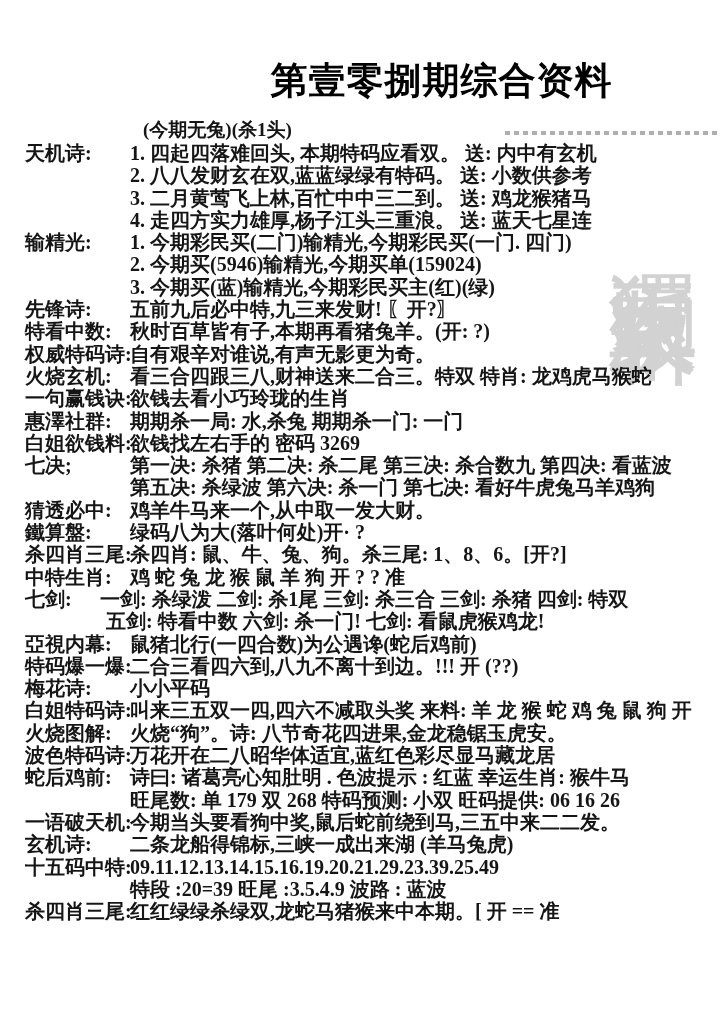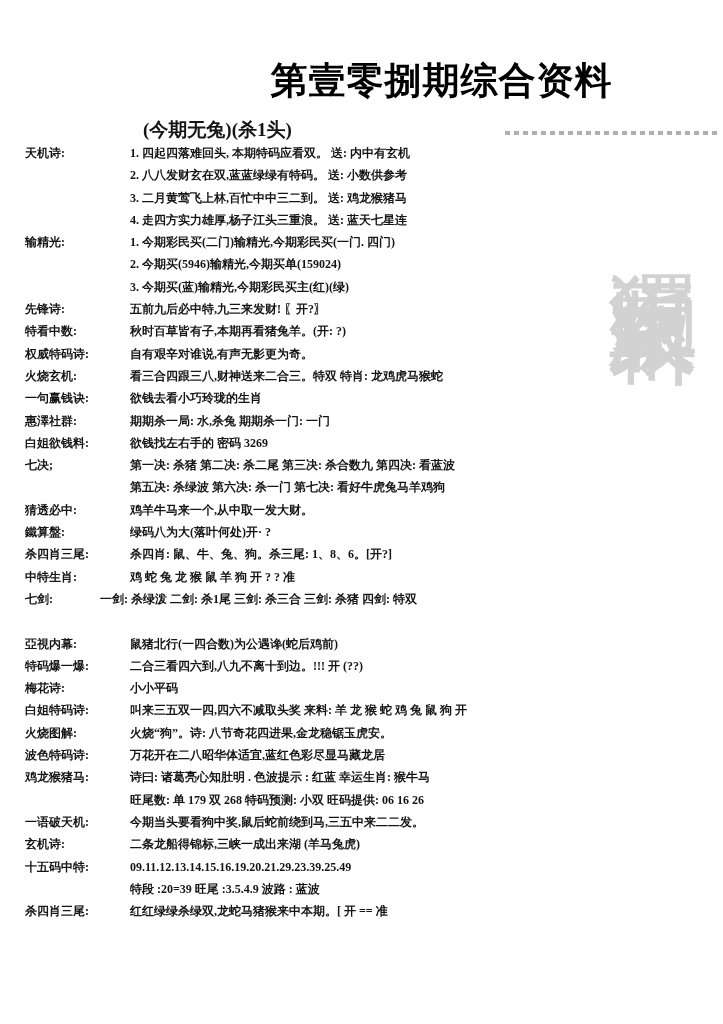--- a/index.html
+++ b/index.html
@@ -15,21 +15,21 @@
   .scan-dashes{
     position:absolute;top:131px;left:505px;width:212px;height:4px;opacity:.7;
     background:repeating-linear-gradient(90deg,#8d8d8d 0 5px,transparent 5px 9px);
   }
   .watermark{
     position:absolute;top:206px;left:604px;writing-mode:vertical-rl;text-orientation:upright;
     font-size:90px;line-height:98px;letter-spacing:4px;color:#cbcbcb;font-weight:normal;
     opacity:.85;pointer-events:none;
   }
   .rows{position:absolute;top:142px;left:25px;width:692px;}
-  .row{display:flex;height:22.3px;font-size:12px;line-height:22.3px;white-space:nowrap;}
+  .row{display:flex;height:22.3px;font-size:20px;line-height:22.3px;white-space:nowrap;}
   .lbl{flex:0 0 105px;width:105px;overflow:visible;}
   .txt{flex:1;}
   .txt.pull{margin-left:-30px;}
   .txt.pull2{margin-left:-24px;}
   .txt.push{}
 </style>
 </head>
 <body>
 
 <div class="sheet">
@@ -138,20 +138,21 @@
     <span class="txt">鸡 蛇 兔 龙 猴 鼠 羊 狗 开 ? ? 准</span>
   </div>
 
   <div class="row">
     <span class="lbl">七剑:</span>
     <span class="txt pull">一剑: 杀绿泼 二剑: 杀1尾 三剑: 杀三合 三剑: 杀猪 四剑: 特双</span>
   </div>
 
   <div class="row">
     <span class="lbl"></span>
+    <span class="txt pull2">五剑: 特看中数 六剑: 杀一门! 七剑: 看鼠虎猴鸡龙!</span>
   </div>
 
   <div class="row">
     <span class="lbl">亞視内幕:</span>
     <span class="txt">鼠猪北行(一四合数)为公遇谗(蛇后鸡前)</span>
   </div>
 
   <div class="row">
     <span class="lbl">特码爆一爆:</span>
     <span class="txt">二合三看四六到,八九不离十到边。!!! 开 (??)</span>
@@ -171,21 +172,21 @@
     <span class="lbl">火烧图解:</span>
     <span class="txt">火烧“狗”。诗: 八节奇花四进果,金龙稳锯玉虎安。</span>
   </div>
 
   <div class="row">
     <span class="lbl">波色特码诗:</span>
     <span class="txt">万花开在二八昭华体适宜,蓝红色彩尽显马藏龙居</span>
   </div>
 
   <div class="row">
-    <span class="lbl">鸡龙猴猪马:</span>
+    <span class="lbl">蛇后鸡前:</span>
     <span class="txt">诗曰: 诸葛亮心知肚明 . 色波提示 : 红蓝 幸运生肖: 猴牛马</span>
   </div>
 
   <div class="row">
     <span class="lbl"></span>
     <span class="txt push">旺尾数: 单 179 双 268  特码预测: 小双 旺码提供: 06 16 26</span>
   </div>
 
   <div class="row">
     <span class="lbl">一语破天机:</span>

